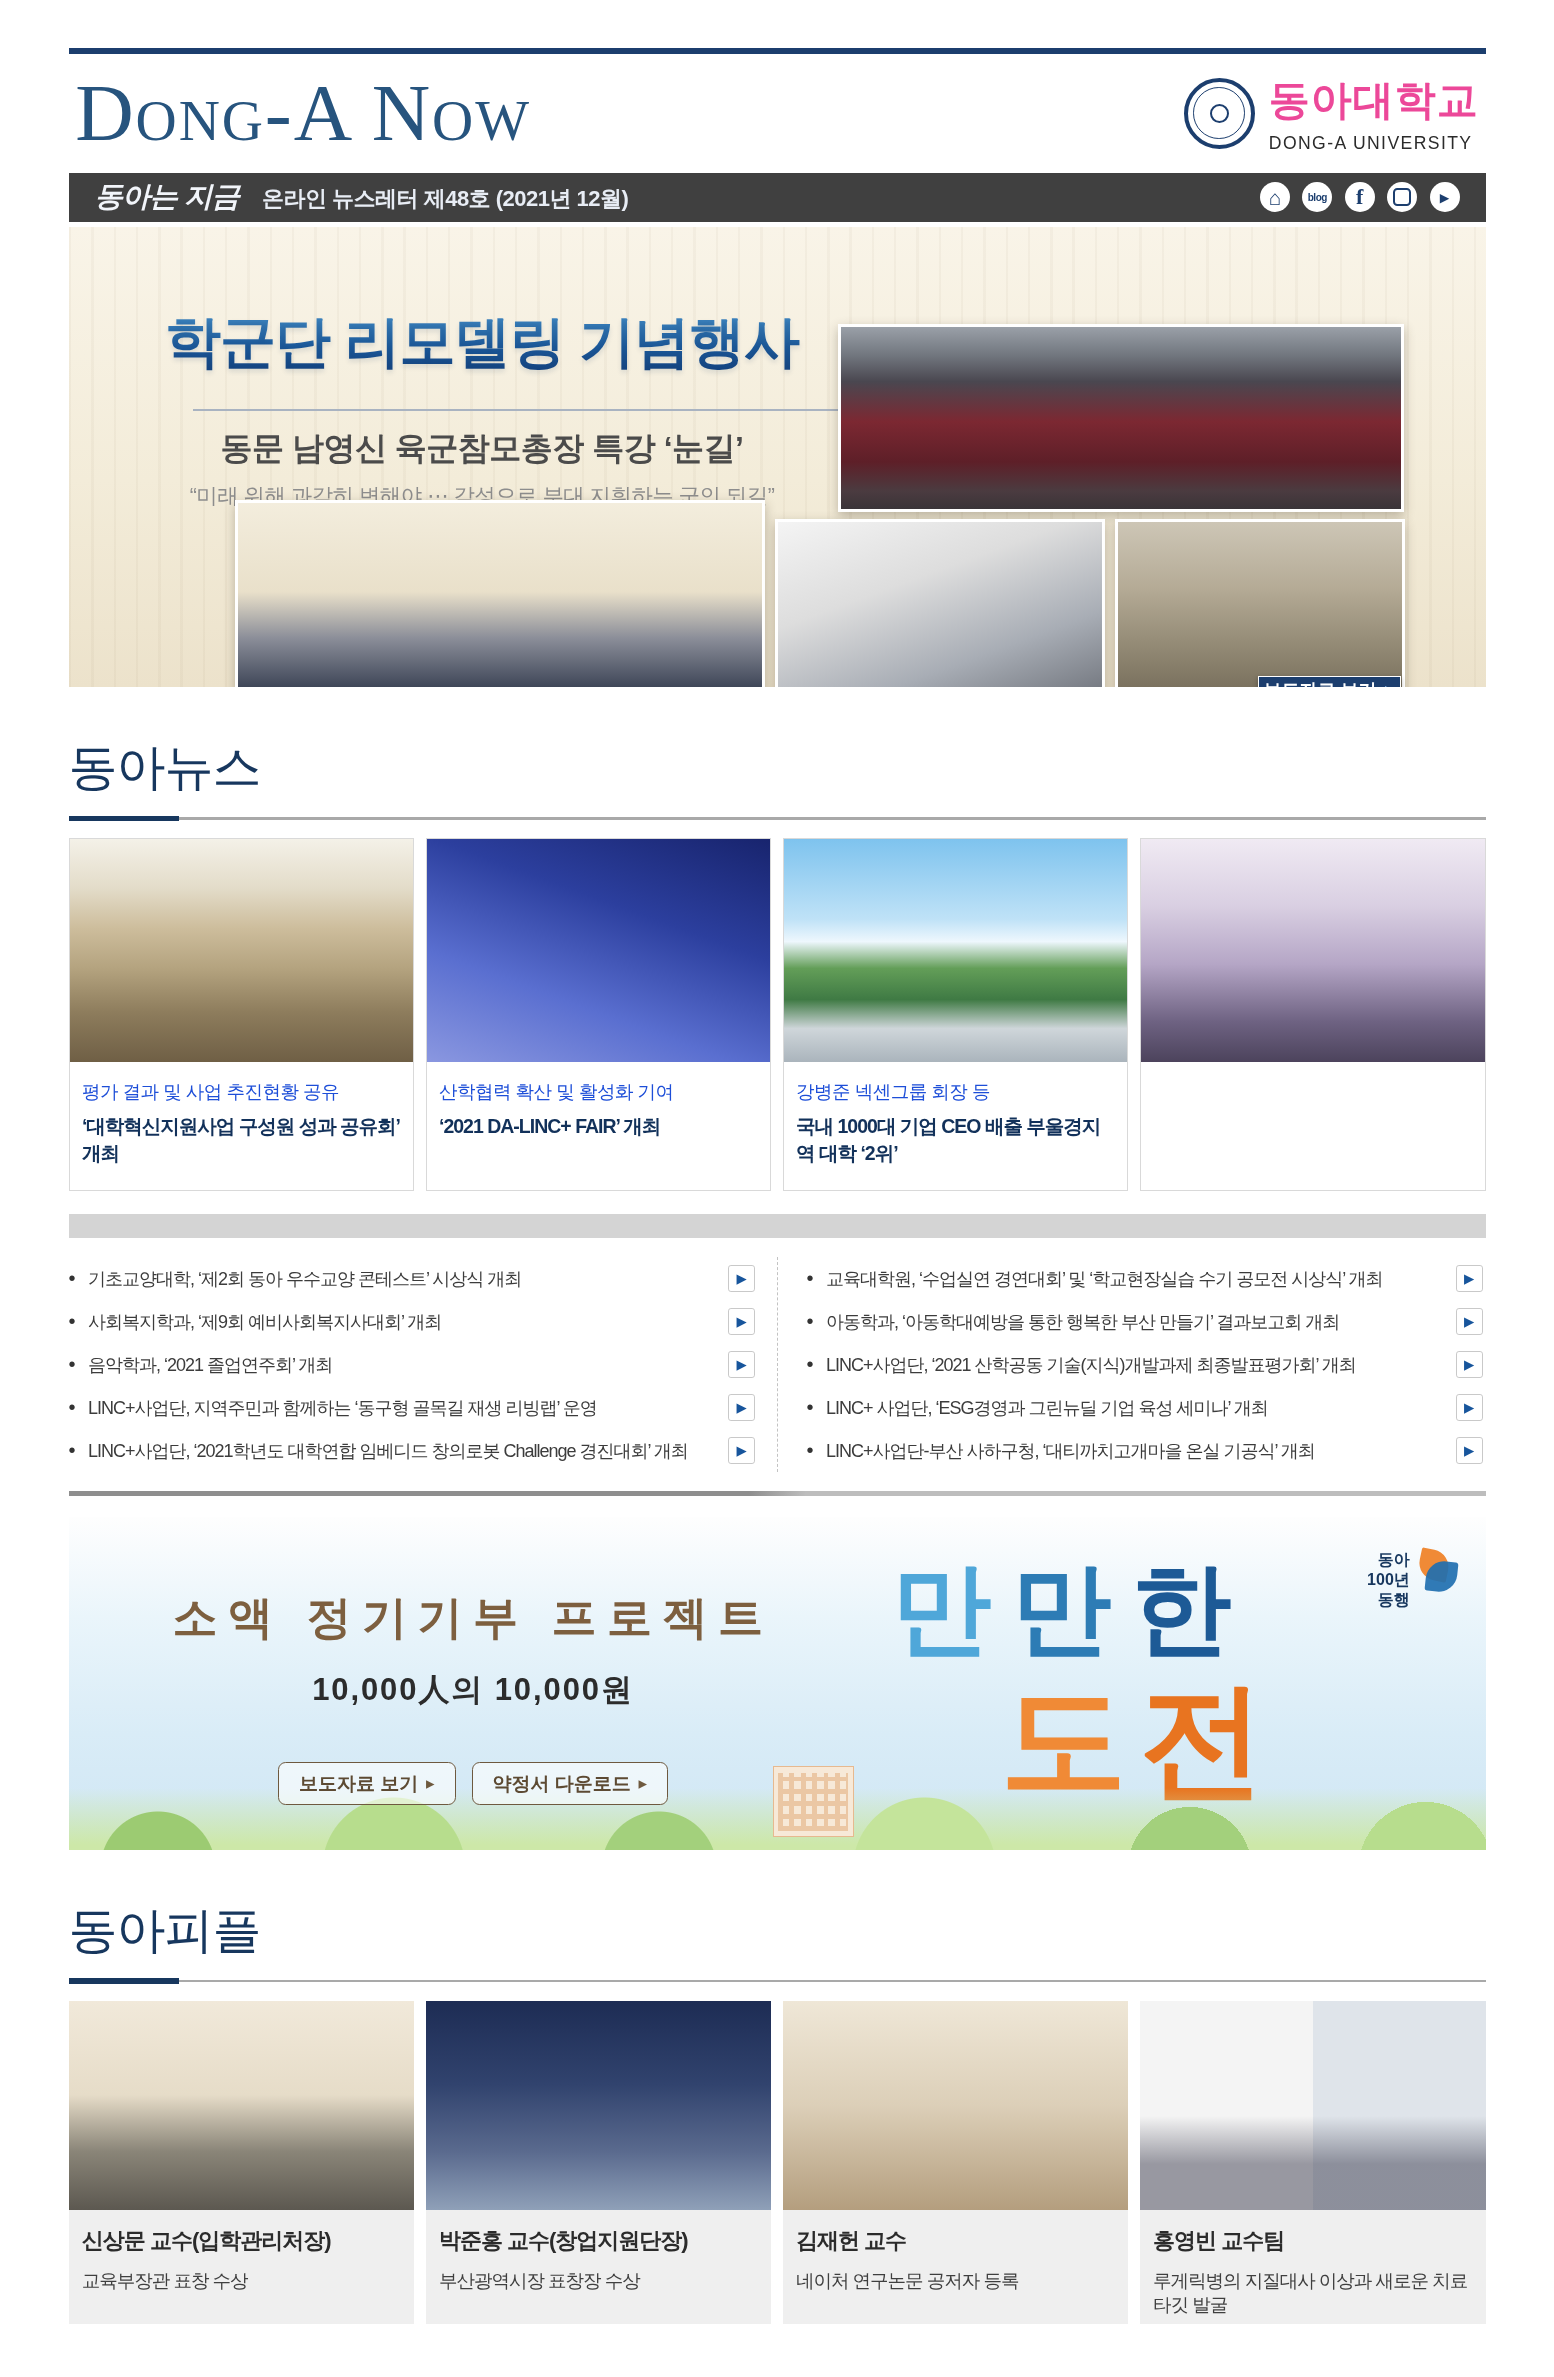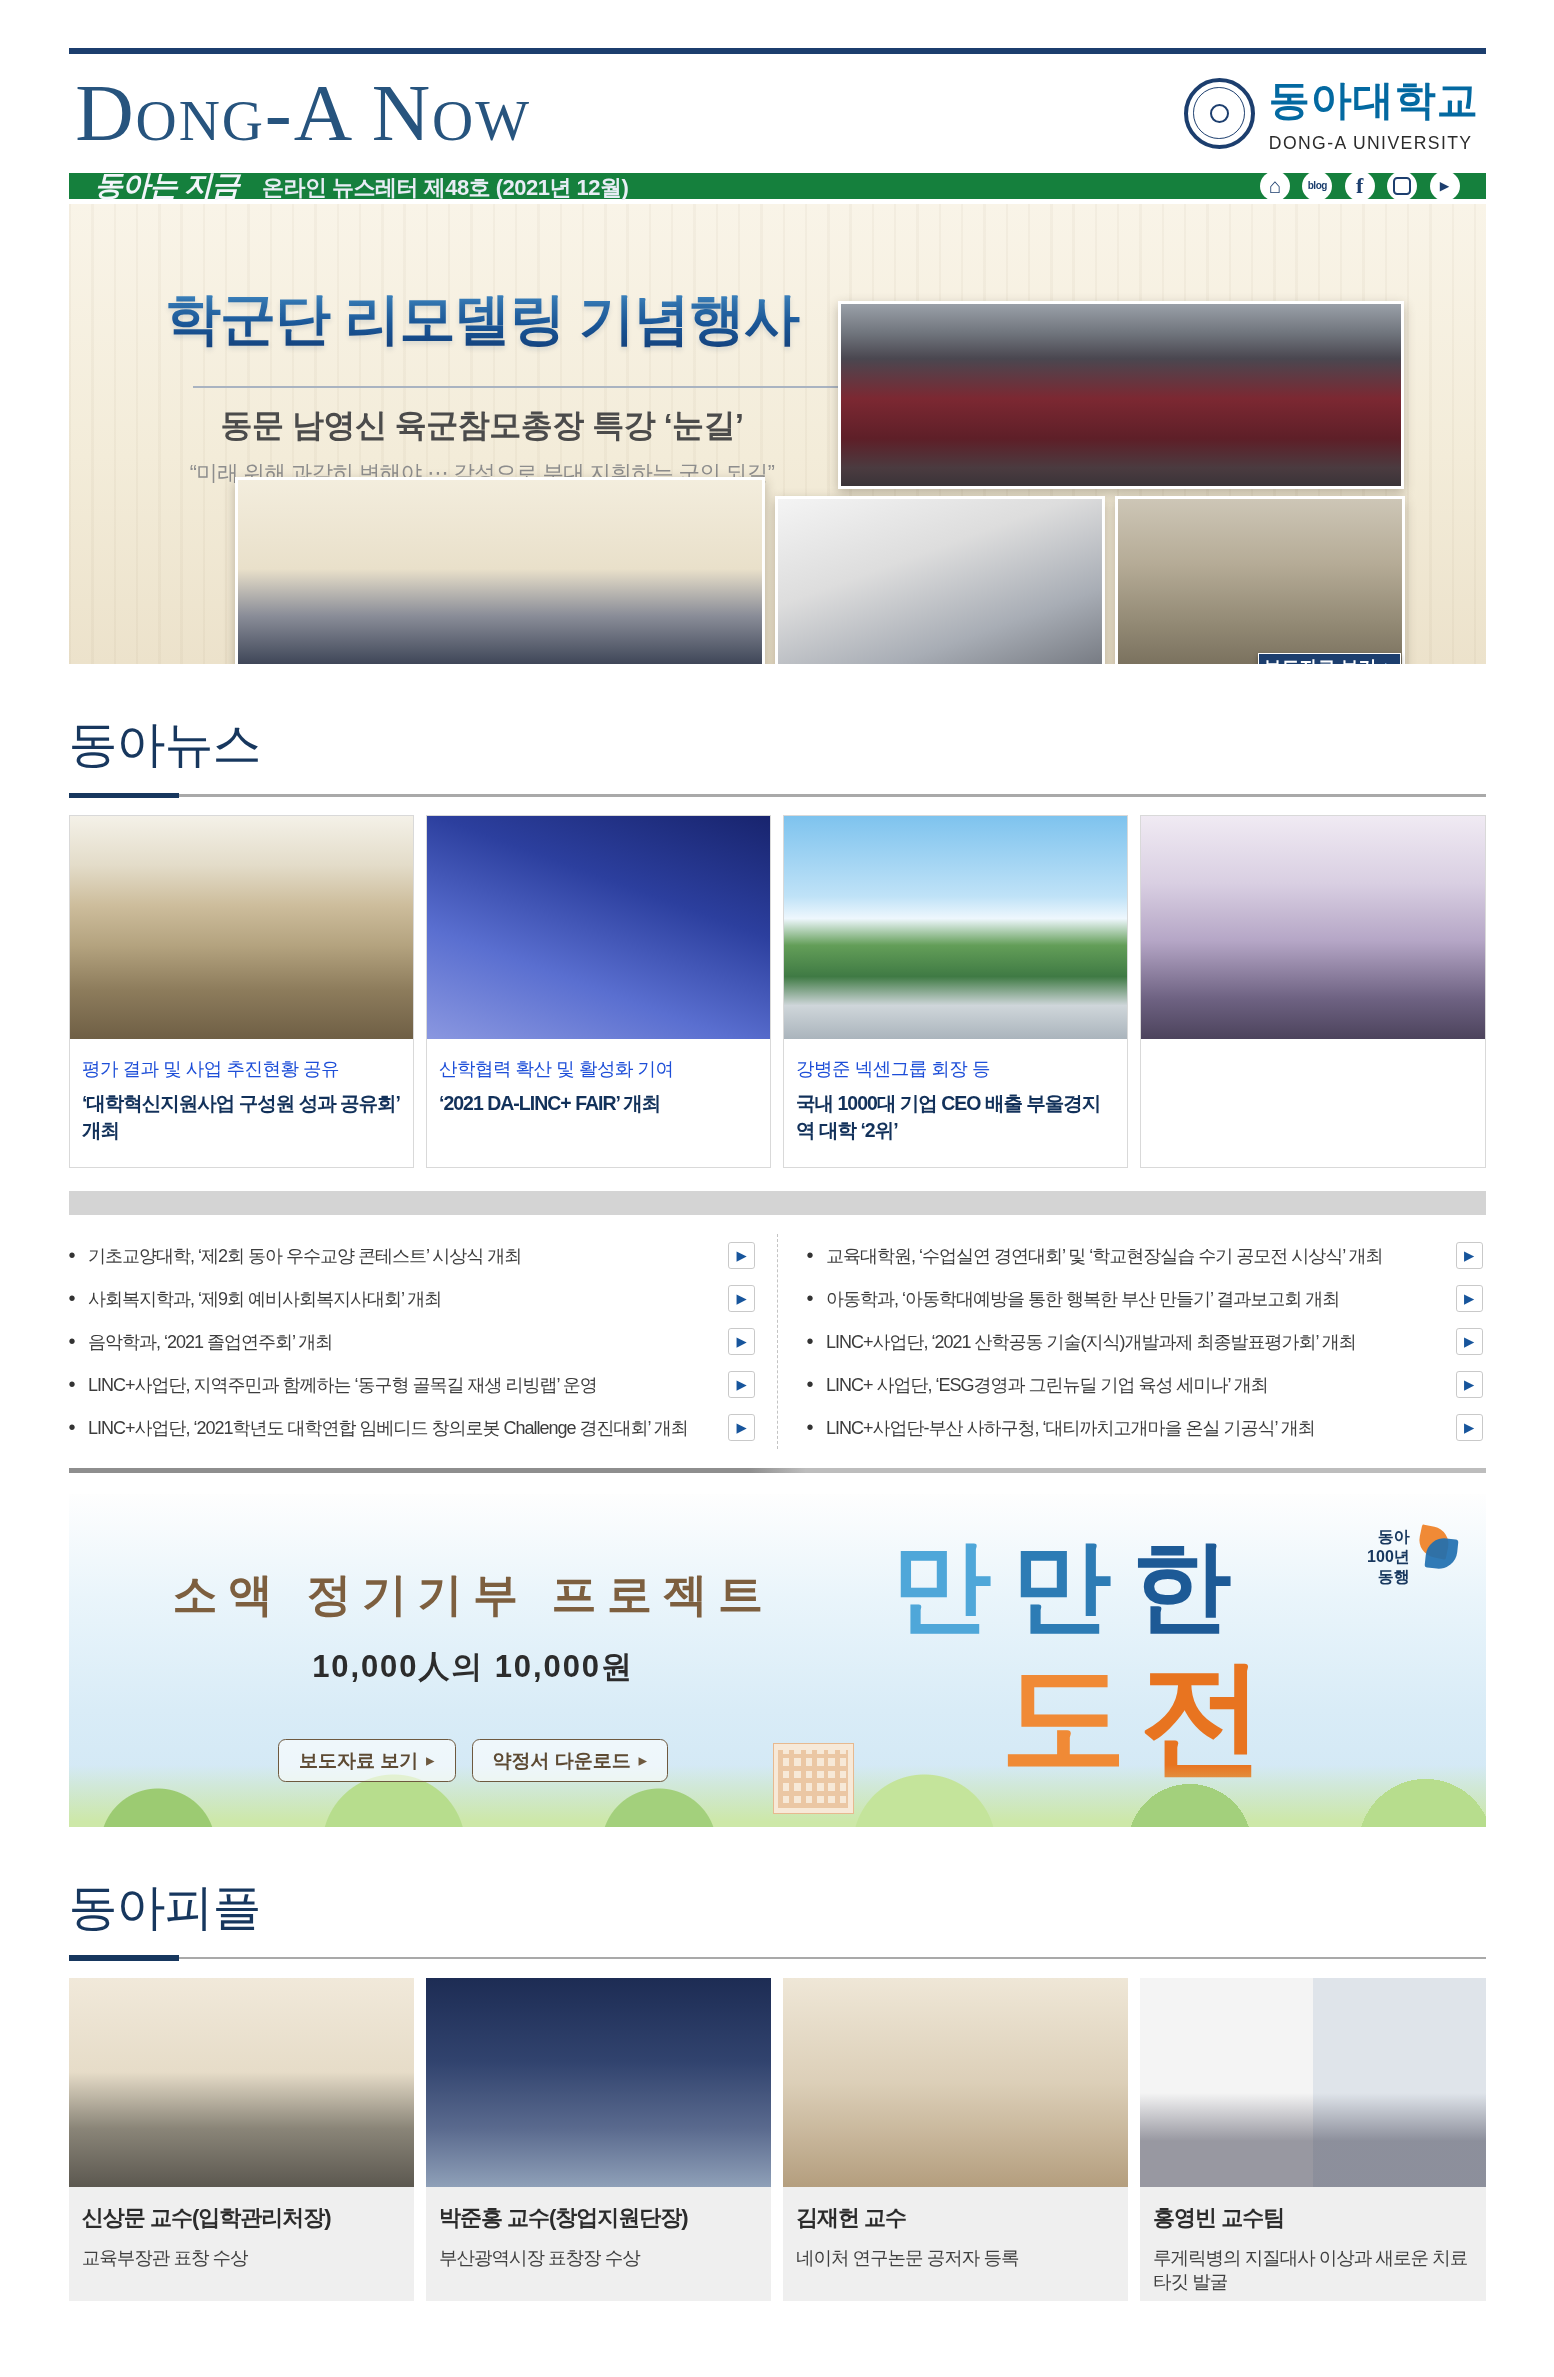--- a/index.html
+++ b/index.html
@@ -9,25 +9,25 @@
 
   
   .top-rule { margin-top:48px; height:5.7px; background:#1c3e6e; }
   .header { display:flex; align-items:center; justify-content:space-between; height:119px; padding:0 6.7px; }
   .logo-main { font-family:"Liberation Serif","DejaVu Serif",serif; font-variant:small-caps; font-size:81px; font-weight:400; color:#27547e; letter-spacing:1.9px; line-height:1; }
   .univ { display:flex; align-items:center; gap:14.3px; }
   .seal { position:relative; width:71px; height:71px; border:4.3px solid #1c3e6e; border-radius:50%; }
   .seal::before { content:""; position:absolute; inset:5.7px; border:1.9px solid #1c3e6e; border-radius:50%; }
   .seal::after { content:""; position:absolute; inset:22px; border:2.9px solid #1c3e6e; border-radius:50%; }
   .univ-txt { display:flex; flex-direction:column; gap:4.8px; }
-  .univ-kr { font-size:41px; font-weight:bold; color:#0369a1; letter-spacing:1px; }
+  .univ-kr { font-size:41px; font-weight:bold; color:#ec4899; letter-spacing:1px; }
   .univ-en { font-size:17.6px; color:#2b2b2b; letter-spacing:1.4px; }
 
   
-  .topbar { height:26px; background:#15803d; display:flex; align-items:center; justify-content:space-between; padding:0 26px; }
+  .topbar { height:49px; background:#404040; display:flex; align-items:center; justify-content:space-between; padding:0 26px; }
   .topbar-left { display:flex; align-items:baseline; gap:23px; }
   .brand { font-size:28.5px; color:#f2f5fa; font-weight:bold; font-style:italic; letter-spacing:-1px; }
   .issue { font-size:22px; color:#e8edf5; font-weight:bold; letter-spacing:-0.5px; }
   .sns { display:flex; gap:12.4px; }
   .sns-ic { width:30px; height:30px; border-radius:50%; background:#fff; color:#1c3e6e; display:flex; align-items:center; justify-content:center; font-weight:bold; overflow:hidden; }
   .sns-ic.home::before { content:"⌂"; font-size:21px; line-height:1; }
   .sns-ic.blog::before { content:"blog"; font-size:10px; letter-spacing:-0.5px; }
   .sns-ic.facebook::before { content:"f"; font-family:"Liberation Serif",serif; font-size:22px; }
   .sns-ic.instagram::before { content:""; width:14.3px; height:14.3px; border:2.4px solid #1c3e6e; border-radius:4.3px; }
   .sns-ic.youtube::before { content:"▶"; font-size:12.4px; }

